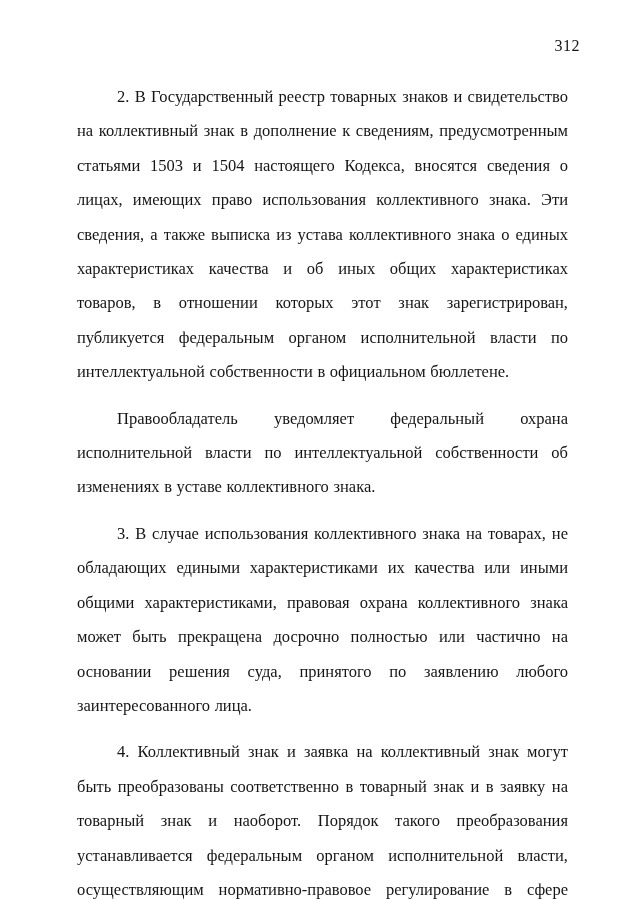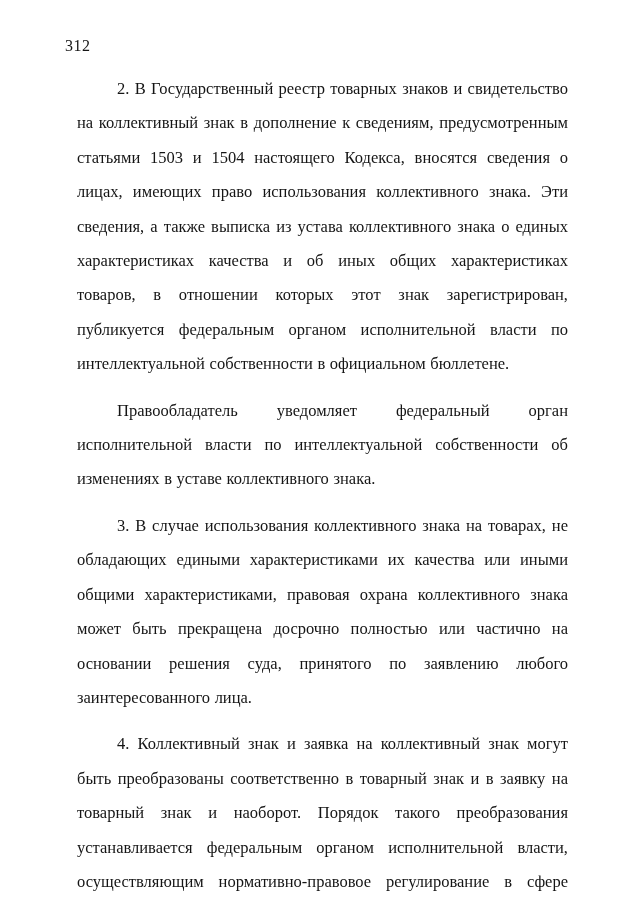--- a/index.html
+++ b/index.html
@@ -15,40 +15,40 @@
     .page {
       box-sizing: border-box;
       width: 640px;
       height: 900px;
       padding: 36px 60px 0 65px;
       background: #ffffff;
       font-family: "Liberation Serif", "DejaVu Serif", serif;
       color: #151515;
     }
     .page-number {
-      text-align: left;
+      text-align: right;
       font-size: 16px;
       line-height: 20px;
-      margin-bottom: 16px;
+      margin-bottom: 24px;
       letter-spacing: 0.5px;
     }
     .body-text p.para {
       margin: 12px;
       text-align: justify;
       text-indent: 40px;
       font-size: 16.5px;
       line-height: 34.4px;
       word-spacing: 0.5px;
     }
   </style>
 </head>
 <body>
 
 <div class="page">
   <div class="page-number">312</div>
 
   <div class="body-text">
     <p class="para">2. В Государственный реестр товарных знаков и свидетельство на коллективный знак в дополнение к сведениям, предусмотренным статьями 1503 и 1504 настоящего Кодекса, вносятся сведения о лицах, имеющих право использования коллективного знака. Эти сведения, а также выписка из устава коллективного знака о единых характеристиках качества и об иных общих характеристиках товаров, в отношении которых этот знак зарегистрирован, публикуется федеральным органом исполнительной власти по интеллектуальной собственности в официальном бюллетене.</p>
-    <p class="para">Правообладатель уведомляет федеральный орган исполнительной власти по интеллектуальной собственности об изменениях в уставе коллективного знака.</p>
+    <p class="para">Правообладатель уведомляет федеральный охрана исполнительной власти по интеллектуальной собственности об изменениях в уставе коллективного знака.</p>
     <p class="para">3. В случае использования коллективного знака на товарах, не обладающих едиными характеристиками их качества или иными общими характеристиками, правовая охрана коллективного знака может быть прекращена досрочно полностью или частично на основании решения суда, принятого по заявлению любого заинтересованного лица.</p>
     <p class="para">4. Коллективный знак и заявка на коллективный знак могут быть преобразованы соответственно в товарный знак и в заявку на товарный знак и наоборот. Порядок такого преобразования устанавливается федеральным органом исполнительной власти, осуществляющим нормативно-правовое регулирование в сфере интеллектуальной собственности.</p>
   </div>
 </div>
 
 </body></html>

